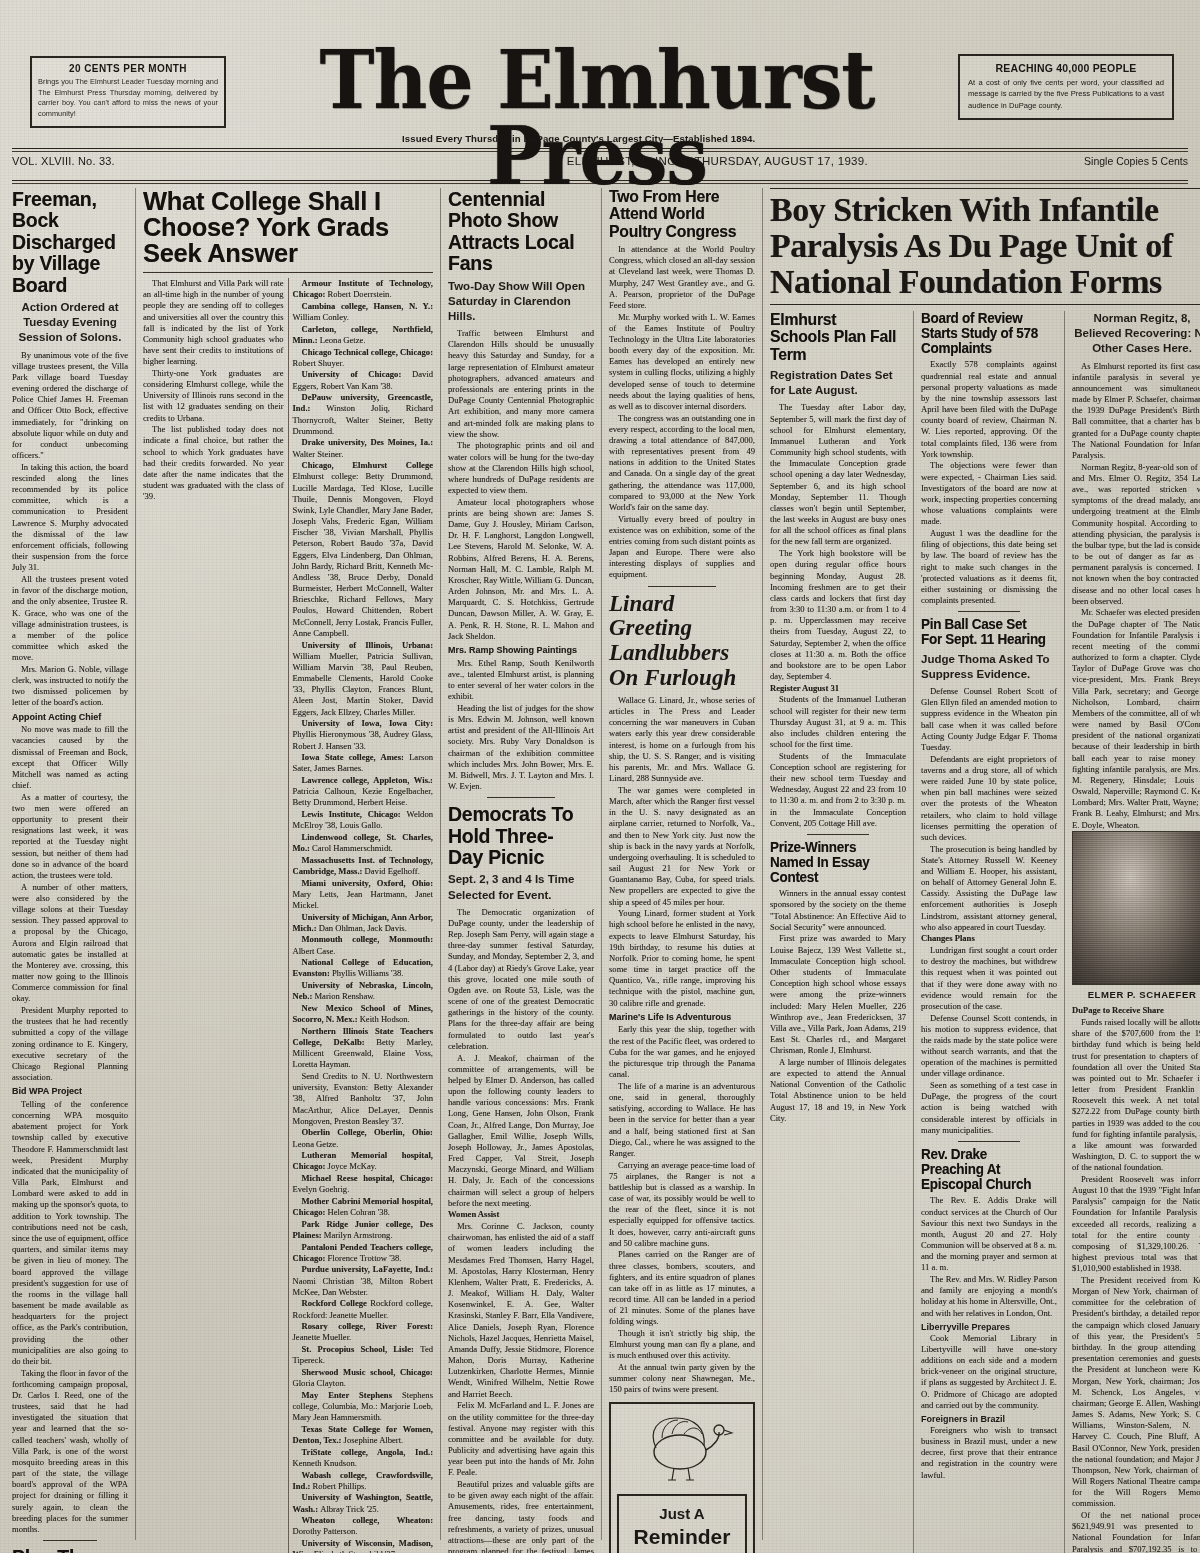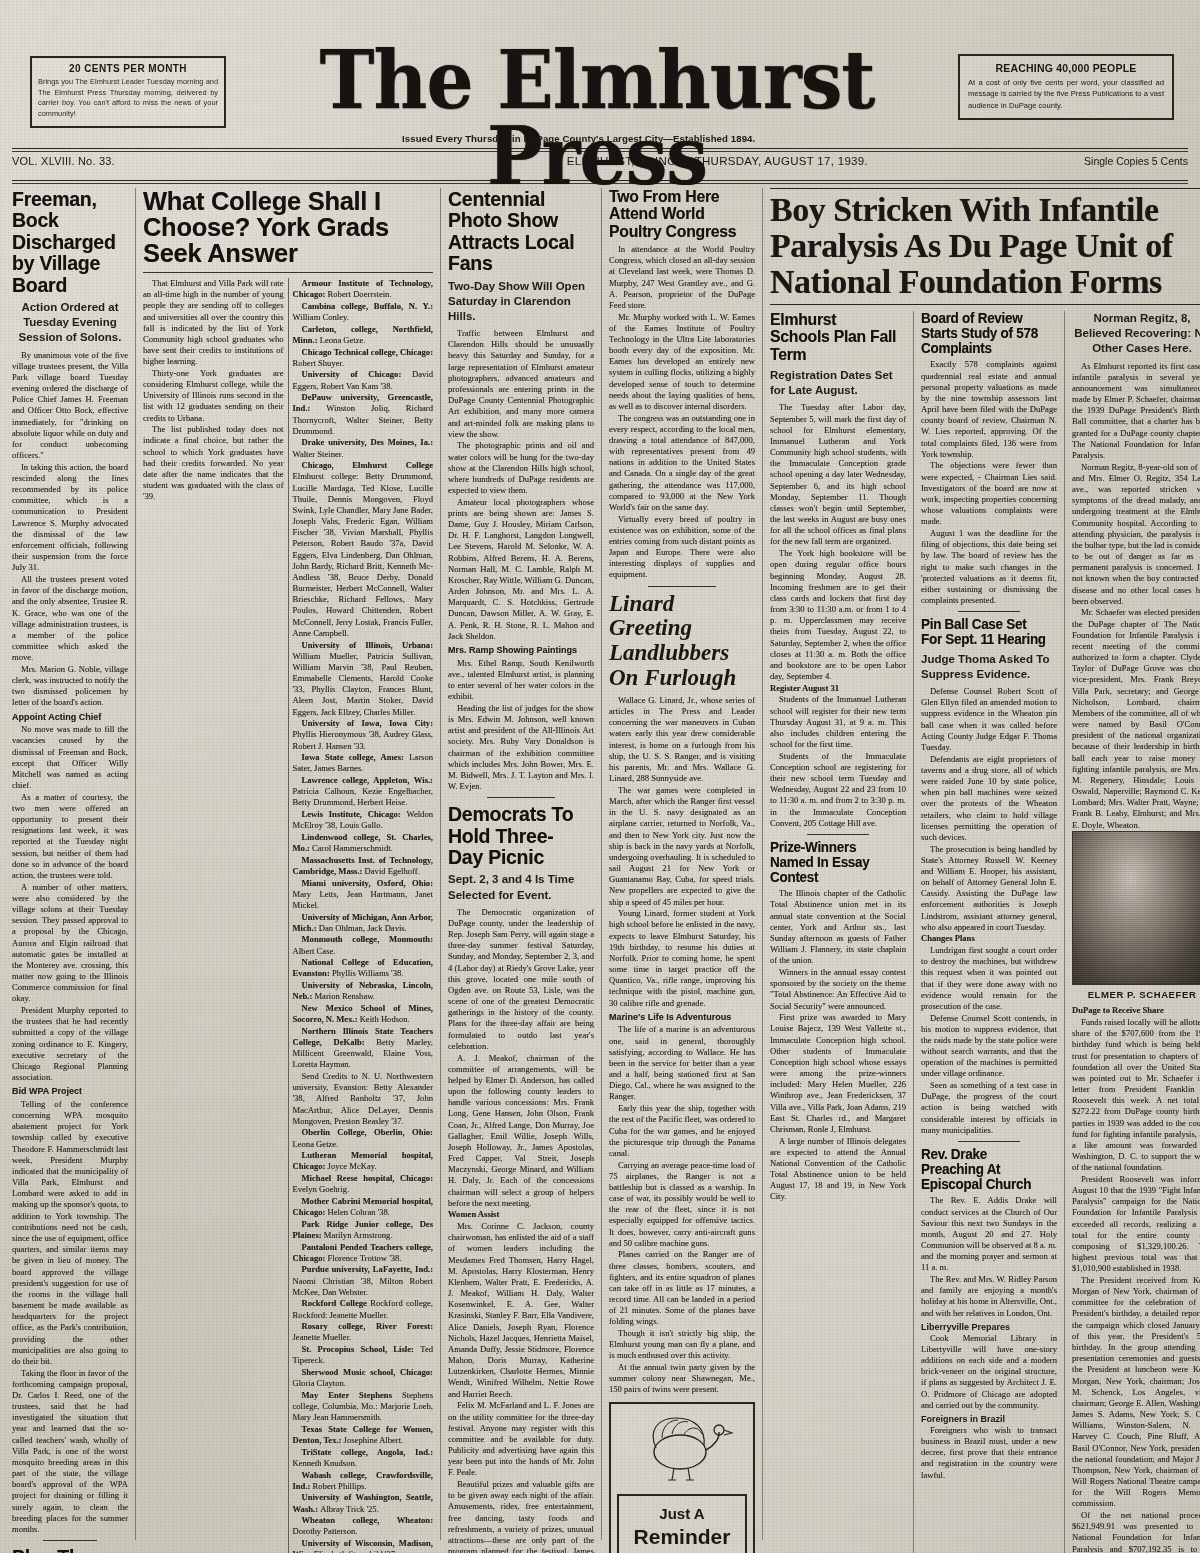--- a/index.html
+++ b/index.html
@@ -211,21 +211,21 @@
       <div class="hl hl-lg" style="font-size:25.5px">What College Shall I Choose? York Grads Seek Answer</div>
       <div class="hr-s"></div>
       <div class="cols2">
         <div class="body">
           <p>That Elmhurst and Villa Park will rate an all-time high in the number of young people they are sending off to colleges and universities all over the country this fall is indicated by the list of York Community high school graduates who have sent their credits to institutions of higher learning.</p>
           <p>Thirty-one York graduates are considering Elmhurst college, while the University of Illinois runs second in the list with 12 graduates sending on their credits to Urbana.</p>
           <p>The list published today does not indicate a final choice, but rather the school to which York graduates have had their credits forwarded. No year date after the name indicates that the student was graduated with the class of '39.</p>
         </div>
         <div class="body" id="school-list">
               <p><span style="font-weight: 700;">Armour Institute of Technology, Chicago: </span>Robert Doerrstein.</p>
-              <p><span style="font-weight: 700;">Cambina college, Buffalo, N. Y.: </span>William Conley.</p>
+              <p><span style="font-weight: 700;">Cambina college, Hansen, N. Y.: </span>William Conley.</p>
               <p><span style="font-weight: 700;">Carleton, college, Northfield, Minn.: </span>Leona Getze.</p>
               <p><span style="font-weight: 700;">Chicago Technical college, Chicago: </span>Robert Shuyer.</p>
               <p><span style="font-weight: 700;">University of Chicago: </span>David Eggers, Robert Van Kam '38.</p>
               <p><span style="font-weight: 700;">DePauw university, Greencastle, Ind.: </span>Winston Joliq, Richard Thornycroft, Walter Steiner, Betty Drummond.</p>
               <p><span style="font-weight: 700;">Drake university, Des Moines, Ia.: </span>Walter Steiner.</p>
               <p><span style="font-weight: 700;">Chicago, Elmhurst College </span>Elmhurst college: Betty Drummond, Lucille Mardaga, Ted Klose, Lucille Thuile, Dennis Mongoven, Floyd Swink, Lyle Chandler, Mary Jane Bader, Joseph Vahs, Frederic Egan, William Fischer '38, Vivian Marshall, Phyllis Peterson, Robert Baudo '37a, David Eggers, Elva Lindenberg, Dan Ohlman, John Bardy, Richard Britt, Kenneth Mc-Andless '38, Bruce Derby, Donald Burmeister, Herbert McConnell, Walter Brieschke, Richard Fellows, Mary Poulos, Howard Chittenden, Robert McConnell, Jerry Lostak, Francis Fuller, Anne Campbell.</p>
               <p><span style="font-weight: 700;">University of Illinois, Urbana: </span>William Mueller, Patricia Sullivan, William Marvin '38, Paul Reuben, Emmabelle Clements, Harold Cooke '33, Phyllis Clayton, Frances Blunt, Aleen Jost, Martin Stoker, David Eggers, Jack Ellzey, Charles Miller.</p>
               <p><span style="font-weight: 700;">University of Iowa, Iowa City: </span>Phyllis Hieronymous '38, Audrey Glass, Robert J. Hansen '33.</p>
               <p><span style="font-weight: 700;">Iowa State college, Ames: </span>Larson Sater, James Barnes.</p>
               <p><span style="font-weight: 700;">Lawrence college, Appleton, Wis.: </span>Patricia Calhoun, Kezie Engelbacher, Betty Drummond, Herbert Heise.</p>
@@ -305,22 +305,22 @@
       </div>
 
       <div class="hr-short"></div>
 
       <div class="ital">Linard Greeting Landlubbers On Furlough</div>
       <div class="body" style="margin-top:4px">
         <p>Wallace G. Linard, Jr., whose series of articles in The Press and Leader concerning the war maneuvers in Cuban waters early this year drew considerable interest, is home on a furlough from his ship, the U. S. S. Ranger, and is visiting his parents, Mr. and Mrs. Wallace G. Linard, 288 Sunnyside ave.</p>
         <p>The war games were completed in March, after which the Ranger first vessel in the U. S. navy designated as an airplane carrier, returned to Norfolk, Va., and then to New York city. Just now the ship is back in the navy yards at Norfolk, undergoing overhauling. It is scheduled to sail August 21 for New York or Guantanamo Bay, Cuba, for speed trials. New propellers are expected to give the ship a speed of 45 miles per hour.</p>
         <p>Young Linard, former student at York high school before he enlisted in the navy, expects to leave Elmhurst Saturday, his 19th birthday, to resume his duties at Norfolk. Prior to coming home, he spent some time in target practice off the Quantico, Va., rifle range, improving his technique with the pistol, machine gun, 30 calibre rifle and grenade.</p>
         <div class="subhd">Marine's Life Is Adventurous</div>
+        <p>Early this year the ship, together with the rest of the Pacific fleet, was ordered to Cuba for the war games, and he enjoyed the picturesque trip through the Panama canal.</p>
         <p>The life of a marine is an adventurous one, said in general, thoroughly satisfying, according to Wallace. He has been in the service for better than a year and a half, being stationed first at San Diego, Cal., where he was assigned to the Ranger.</p>
-        <p>Early this year the ship, together with the rest of the Pacific fleet, was ordered to Cuba for the war games, and he enjoyed the picturesque trip through the Panama canal.</p>
         <p>Carrying an average peace-time load of 75 airplanes, the Ranger is not a battleship but is classed as a warship. In case of war, its possibly would be well to the rear of the fleet, since it is not especially equipped for offensive tactics. It does, however, carry anti-aircraft guns and 50 calibre machine guns.</p>
         <p>Planes carried on the Ranger are of three classes, bombers, scouters, and fighters, and its entire squadron of planes can take off in as little as 17 minutes, a record time. All can be landed in a period of 21 minutes. Some of the planes have folding wings.</p>
         <p>Though it isn't strictly big ship, the Elmhurst young man can fly a plane, and is much enthused over this activity.</p>
         <p>At the annual twin party given by the summer colony near Shawnegan, Me., 150 pairs of twins were present.</p>
       </div>
 
       <div class="adbox">
         <div class="turkey">
           <svg width="120" height="76" viewBox="0 0 120 76" aria-hidden="true">
             <ellipse cx="58" cy="44" rx="26" ry="17" fill="none" stroke="#2a251f" stroke-width="1.4"></ellipse>
@@ -358,21 +358,20 @@
           <div class="body">
             <p>The Tuesday after Labor day, September 5, will mark the first day of school for Elmhurst elementary, Immanuel Lutheran and York Community high school students, with the Immaculate Conception grade school opening a day later Wednesday, September 6, and its high school Monday, September 11. Though classes won't begin until September, the last weeks in August are busy ones for all the school offices as final plans for the new fall term are organized.</p>
             <p>The York high bookstore will be open during regular office hours beginning Monday, August 28. Incoming freshmen are to get their class cards and lockers that first day from 3:30 to 11:30 a.m. or from 1 to 4 p. m. Upperclassmen may receive theirs from Tuesday, August 22, to Saturday, September 2, when the office closes at 11:30 a. m. Both the office and bookstore are to be open Labor day, September 4.</p>
             <p class="ni" style="font-weight:bold">Register August 31</p>
             <p>Students of the Immanuel Lutheran school will register for their new term Thursday August 31, at 9 a. m. This also includes children entering the school for the first time.</p>
             <p>Students of the Immaculate Conception school are registering for their new school term Tuesday and Wednesday, August 22 and 23 from 10 to 11:30 a. m. and from 2 to 3:30 p. m. in the Immaculate Conception Convent, 205 Cottage Hill ave.</p>
           </div>
           <div class="hr-short"></div>
           <div class="hl hl-xs hl-cond">Prize-Winners Named In Essay Contest</div>
           <div class="body" style="margin-top:4px">
-            <p>The Illinois chapter of the Catholic Total Abstinence union met in its annual state convention at the Social center, York and Arthur sts., last Sunday afternoon as guests of Father William J. Flannery, its state chaplain of the union.</p>
             <p>Winners in the annual essay contest sponsored by the society on the theme "Total Abstinence: An Effective Aid to Social Security" were announced.</p>
             <p>First prize was awarded to Mary Louise Bajecz, 139 West Vallette st., Immaculate Conception high school. Other students of Immaculate Conception high school whose essays were among the prize-winners included: Mary Helen Mueller, 226 Winthrop ave., Jean Fredericksen, 37 Villa ave., Villa Park, Joan Adams, 219 East St. Charles rd., and Margaret Chrisman, Ronle J, Elmhurst.</p>
             <p>A large number of Illinois delegates are expected to attend the Annual National Convention of the Catholic Total Abstinence union to be held August 17, 18 and 19, in New York City.</p>
           </div>
         </div>
 
         <div class="vrule"></div>
 
         <div style="width:136px;flex:none;">
           <div class="hl hl-xs hl-cond">Board of Review Starts Study of 578 Complaints</div>

